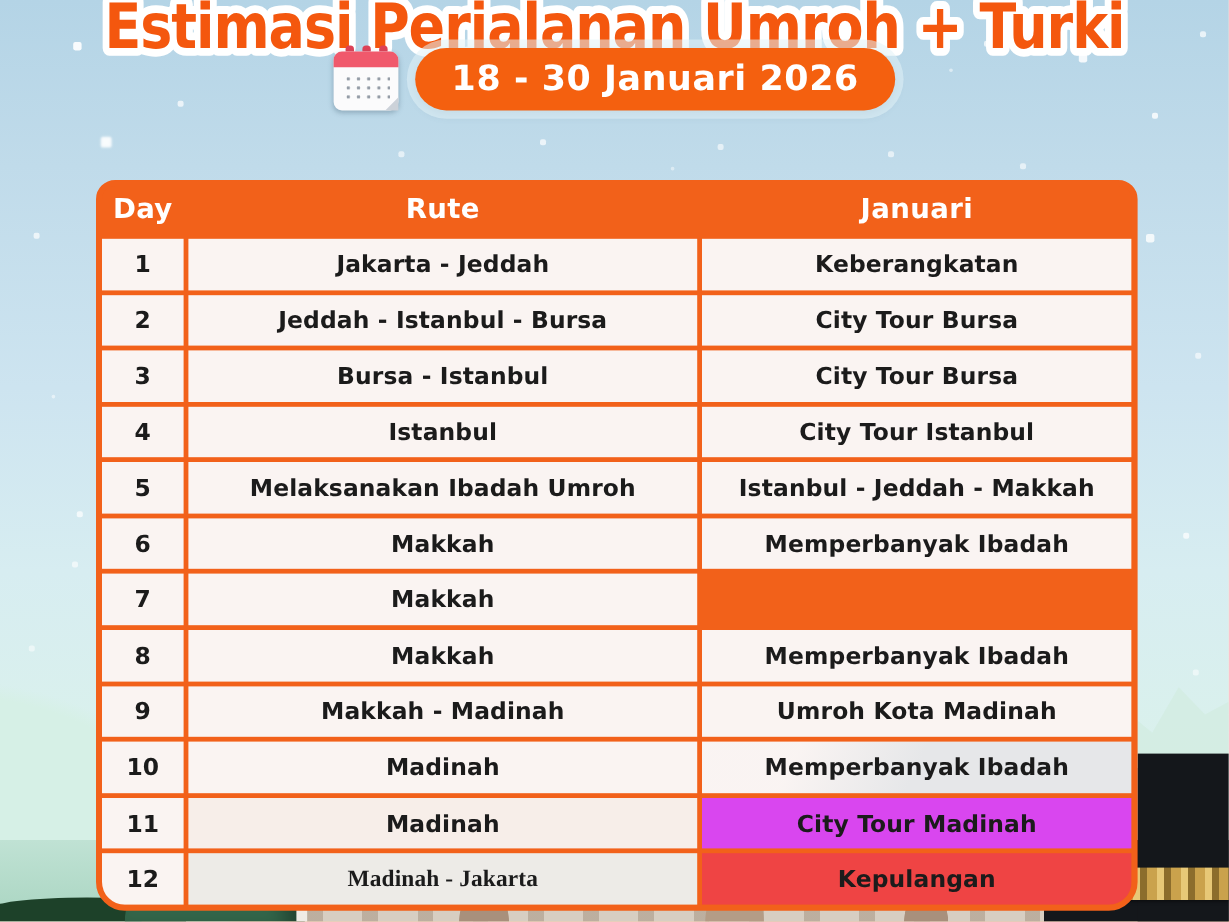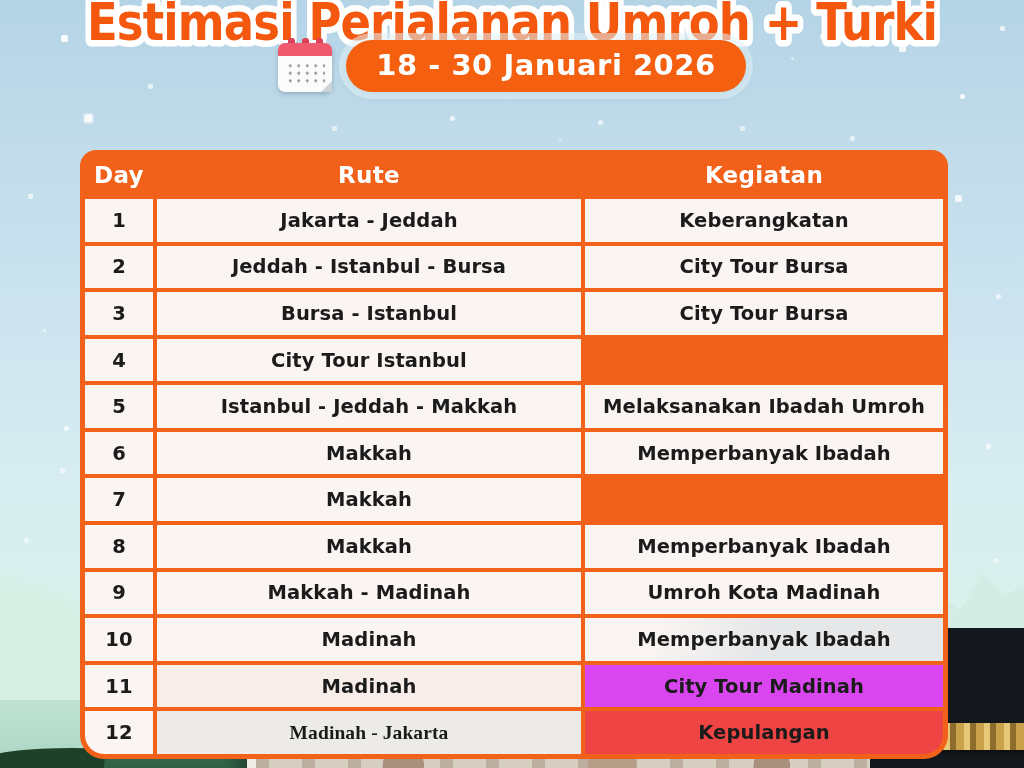--- a/index.html
+++ b/index.html
@@ -199,46 +199,47 @@
       <div class="cal-dots"></div>
       <div class="cal-fold"></div>
     </div>
     <div class="date-pill">18 - 30 Januari 2026</div>
   </div>
 
   <div class="itable">
     <div class="t-grid t-head">
       <div class="hcell">Day</div>
       <div class="hcell">Rute</div>
-      <div class="hcell">Kegiatan</div>
+      <div class="hcell">Januari</div>
     </div>
 
   <div class="t-grid t-row">
     <div class="cell c-day">1</div>
     <div class="cell c-rute">Jakarta - Jeddah</div>
     <div class="cell c-keg">Keberangkatan</div>
   </div>
       <div class="t-grid t-row">
     <div class="cell c-day">2</div>
     <div class="cell c-rute">Jeddah - Istanbul - Bursa</div>
     <div class="cell c-keg">City Tour Bursa</div>
   </div>
       <div class="t-grid t-row">
     <div class="cell c-day">3</div>
     <div class="cell c-rute">Bursa - Istanbul</div>
     <div class="cell c-keg">City Tour Bursa</div>
   </div>
       <div class="t-grid t-row">
     <div class="cell c-day">4</div>
+    <div class="cell c-rute">Istanbul</div>
     <div class="cell c-keg">City Tour Istanbul</div>
   </div>
       <div class="t-grid t-row">
     <div class="cell c-day">5</div>
+    <div class="cell c-keg">Melaksanakan Ibadah Umroh</div>
     <div class="cell c-rute">Istanbul - Jeddah - Makkah</div>
-    <div class="cell c-keg">Melaksanakan Ibadah Umroh</div>
   </div>
       <div class="t-grid t-row">
     <div class="cell c-day">6</div>
     <div class="cell c-rute">Makkah</div>
     <div class="cell c-keg">Memperbanyak Ibadah</div>
   </div>
       <div class="t-grid t-row">
     <div class="cell c-day">7</div>
     <div class="cell c-rute">Makkah</div>
   </div>

